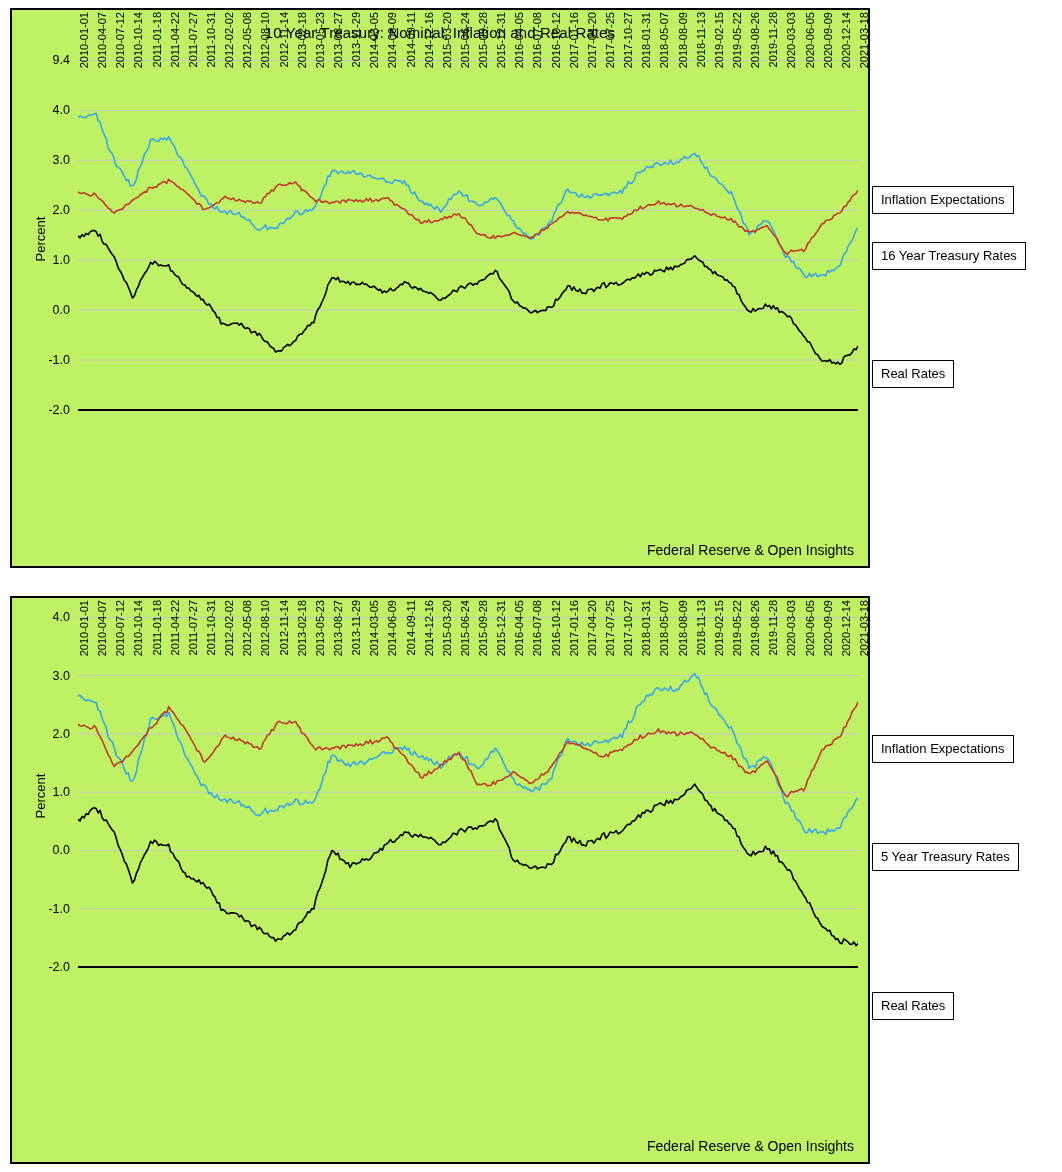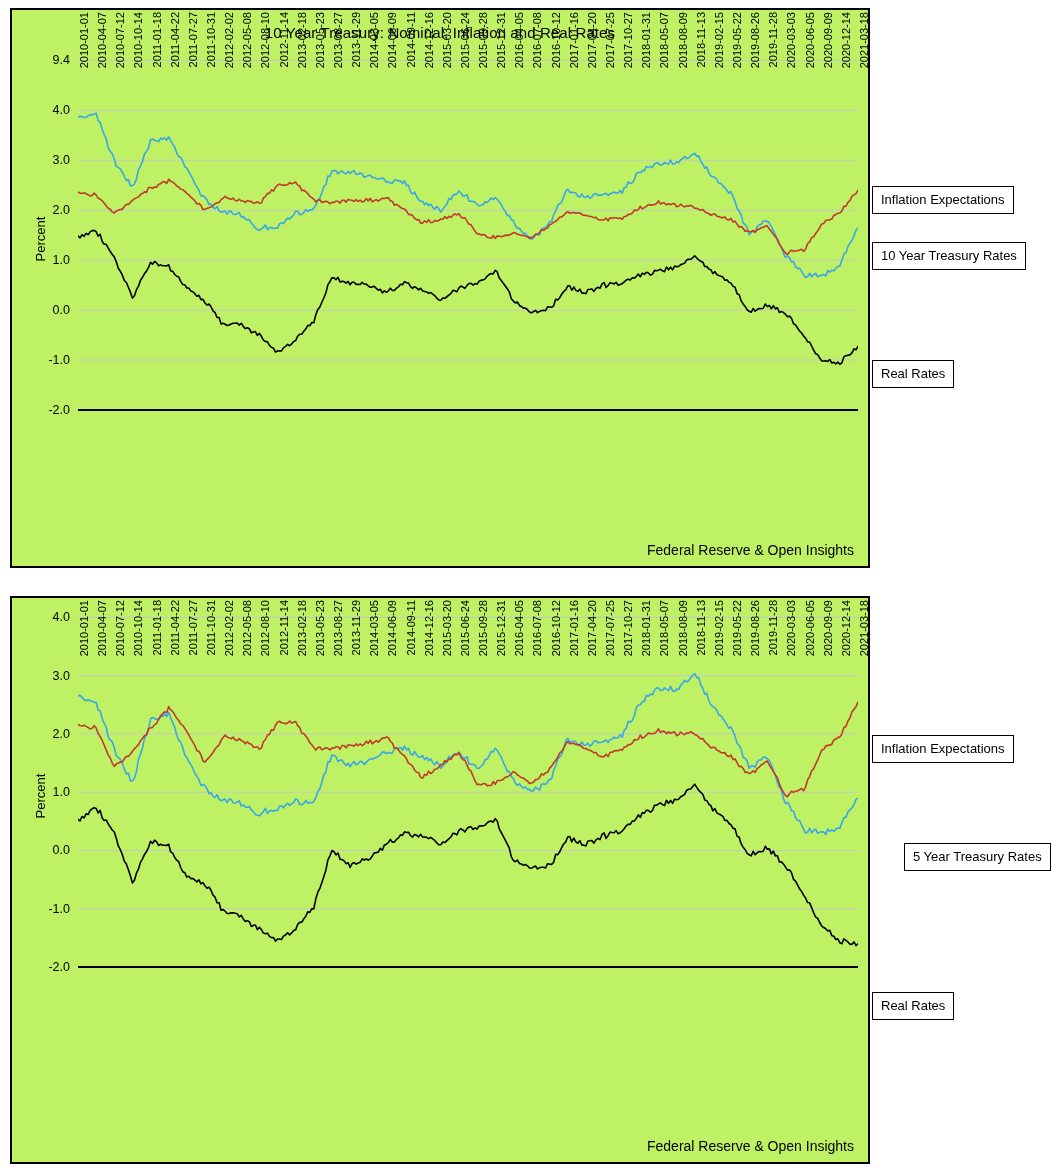--- a/index.html
+++ b/index.html
@@ -171,21 +171,21 @@
       <div class="xtick" style="left: 93.0233%;">2020-06-05</div>
       <div class="xtick" style="left: 95.3488%;">2020-09-09</div>
       <div class="xtick" style="left: 97.6744%;">2020-12-14</div>
       <div class="xtick" style="left: 100%;">2021-03-18</div>
     </div>
 
   <div class="source">Federal Reserve &amp; Open Insights</div>
 </div>
 
 <div class="callout" style="left:872px; top:186px;">Inflation Expectations</div>
-<div class="callout" style="left:872px; top:242px;">10 Year Treasury Rates</div>
+<div class="callout" style="left:872px; top:242px;">16 Year Treasury Rates</div>
 <div class="callout" style="left:872px; top:360px;">Real Rates</div>
 
 <div class="panel" id="panel-5y">
 
   <div class="plot-wrap">
     <div class="ylabel">Percent</div>
 
     <div class="plot">
       <div class="ytick" style="top:3.0%">4.0</div>
       <div class="ytick" style="top:18.3%">3.0</div>
@@ -253,14 +253,14 @@
       <div class="xtick" style="left: 93.0233%;">2020-06-05</div>
       <div class="xtick" style="left: 95.3488%;">2020-09-09</div>
       <div class="xtick" style="left: 97.6744%;">2020-12-14</div>
       <div class="xtick" style="left: 100%;">2021-03-18</div>
     </div>
 
   <div class="source">Federal Reserve &amp; Open Insights</div>
 </div>
 
 <div class="callout" style="left:872px; top:735px;">Inflation Expectations</div>
-<div class="callout" style="left:904px; top:843px;">5 Year Treasury Rates</div>
+<div class="callout" style="left:872px; top:843px;">5 Year Treasury Rates</div>
 <div class="callout" style="left:872px; top:992px;">Real Rates</div>
 
 </body></html>

